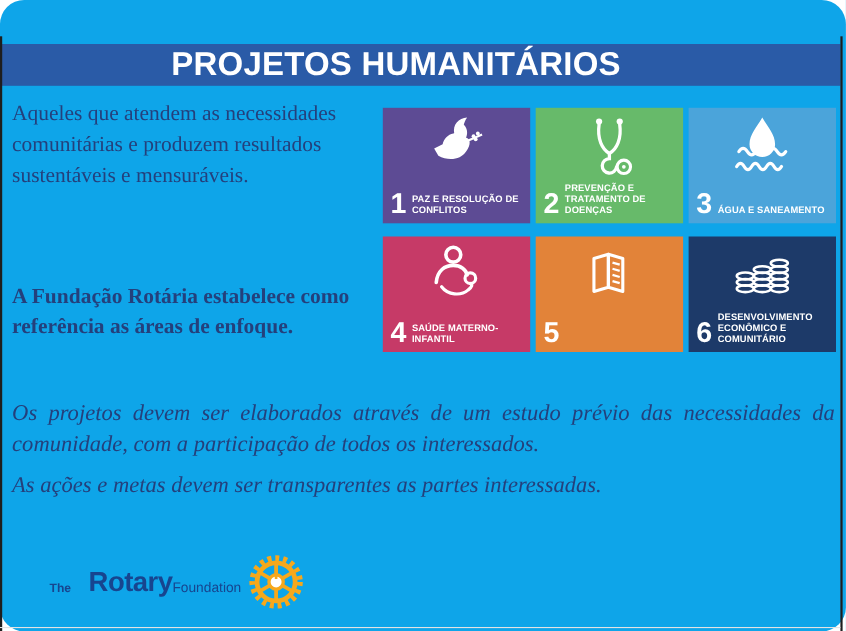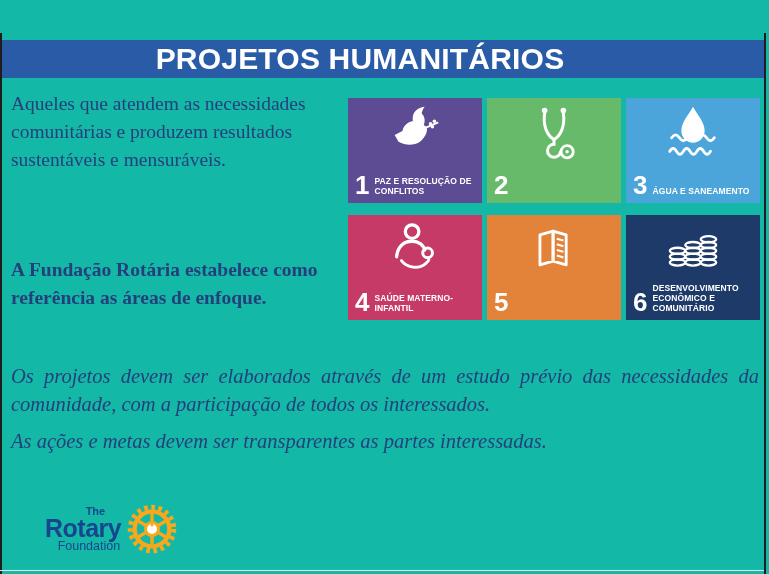--- a/index.html
+++ b/index.html
@@ -1,20 +1,20 @@
 <!DOCTYPE html>
 <html><head>
 <meta charset="utf-8">
 <style>
   html, body { margin:0; padding:0; }
   body {
     width:769px; height:574px; position:relative; overflow:hidden;
     background:#ffffff; font-family:"Liberation Sans", sans-serif;
   }
-  .slide { position:absolute; inset:0; background:#14b8a6; }
+  .slide { position:absolute; inset:0; background:#0ea5e9;border-radius:22px; }
 
   
   .frame-left  { position:absolute; left:0;   top:33px; width:2px; height:541px; background:#1e1e1e; }
   .frame-right { position:absolute; left:764px; top:33px; width:2px; height:541px; background:#1e1e1e; }
   .frame-bottom{ position:absolute; left:0; top:570px; width:764px; height:1px; background:#e3e3e3; }
 
   
   .title-bar {
     position:absolute; left:0; top:40px; width:764px; height:38px;
     background:#2a5ba7; display:flex; align-items:center; justify-content:center;
@@ -51,21 +51,21 @@
     position:absolute; left:11px; top:362px; width:748px;
     font-family:"Liberation Serif", serif; font-size:20.5px; line-height:28px;
     color:#24407c;
     font-style:italic;
   }
   .body-text p { margin:0 0 9px 0; }
   .body-text p.justified { text-align:justify; text-align-last:left; }
 
   
   .logo { position:absolute; left:45px; top:503px; display:flex; align-items:center; gap:5px; }
-  .logo-text { display:flex; flex-direction:column; align-items:flex-end; color:#17458f; }
+  .logo-text { display:flex; flex-direction:row; align-items:flex-end; color:#17458f; }
   .logo-the { font-size:11px; line-height:11px; margin-right:16px; font-weight:bold; }
   .logo-rotary { font-size:25px; line-height:23px; font-weight:bold; letter-spacing:-0.5px; }
   .logo-foundation { font-size:12.5px; line-height:13px; margin-right:1px; }
 </style>
 </head>
 <body>
 
 <div class="slide">
 
   <div class="title-bar">
@@ -96,20 +96,21 @@
       <svg class="icon" width="60" height="62" viewBox="0 0 64 64">
         <circle cx="22" cy="9" r="3" fill="#fff"></circle>
         <circle cx="42" cy="9" r="3" fill="#fff"></circle>
         <path d="M22 12 C20 26 25 36 32 40 C39 36 44 26 42 12" stroke="#fff" stroke-width="3.2" fill="none" stroke-linecap="round"></path>
         <path d="M32 40 L32 45 A7 7 0 1 0 39 53" stroke="#fff" stroke-width="3.2" fill="none" stroke-linecap="round"></path>
         <circle cx="46" cy="53" r="6.5" stroke="#fff" stroke-width="3" fill="none"></circle>
         <circle cx="46" cy="53" r="1.8" fill="#fff"></circle>
       </svg>
       <div class="tile-caption">
         <span class="tile-number">2</span>
+        <span class="tile-label">PREVENÇÃO E TRATAMENTO DE DOENÇAS</span>
       </div>
     </div>
 
     <div class="tile" style="background-color: rgb(75, 164, 218);">
       <svg class="icon" width="62" height="62" viewBox="0 0 64 64">
         <path d="M10 38 q4 -6 8 0 q4 6 8 0" stroke="#fff" stroke-width="3" fill="none" stroke-linecap="round"></path>
         <path d="M38 38 q4 -6 8 0 q4 6 8 0" stroke="#fff" stroke-width="3" fill="none" stroke-linecap="round"></path>
         <path d="M32 6 C27 15 20 22 20 31 a12 12 0 0 0 24 0 C44 22 37 15 32 6 Z" fill="#fff"></path>
         <path d="M8 52 q3.5 -6 7 0 q3.5 6 7 0 q3.5 -6 7 0 q3.5 6 7 0 q3.5 -6 7 0 q3.5 6 7 0" stroke="#fff" stroke-width="3" fill="none" stroke-linecap="round"></path>
       </svg>

